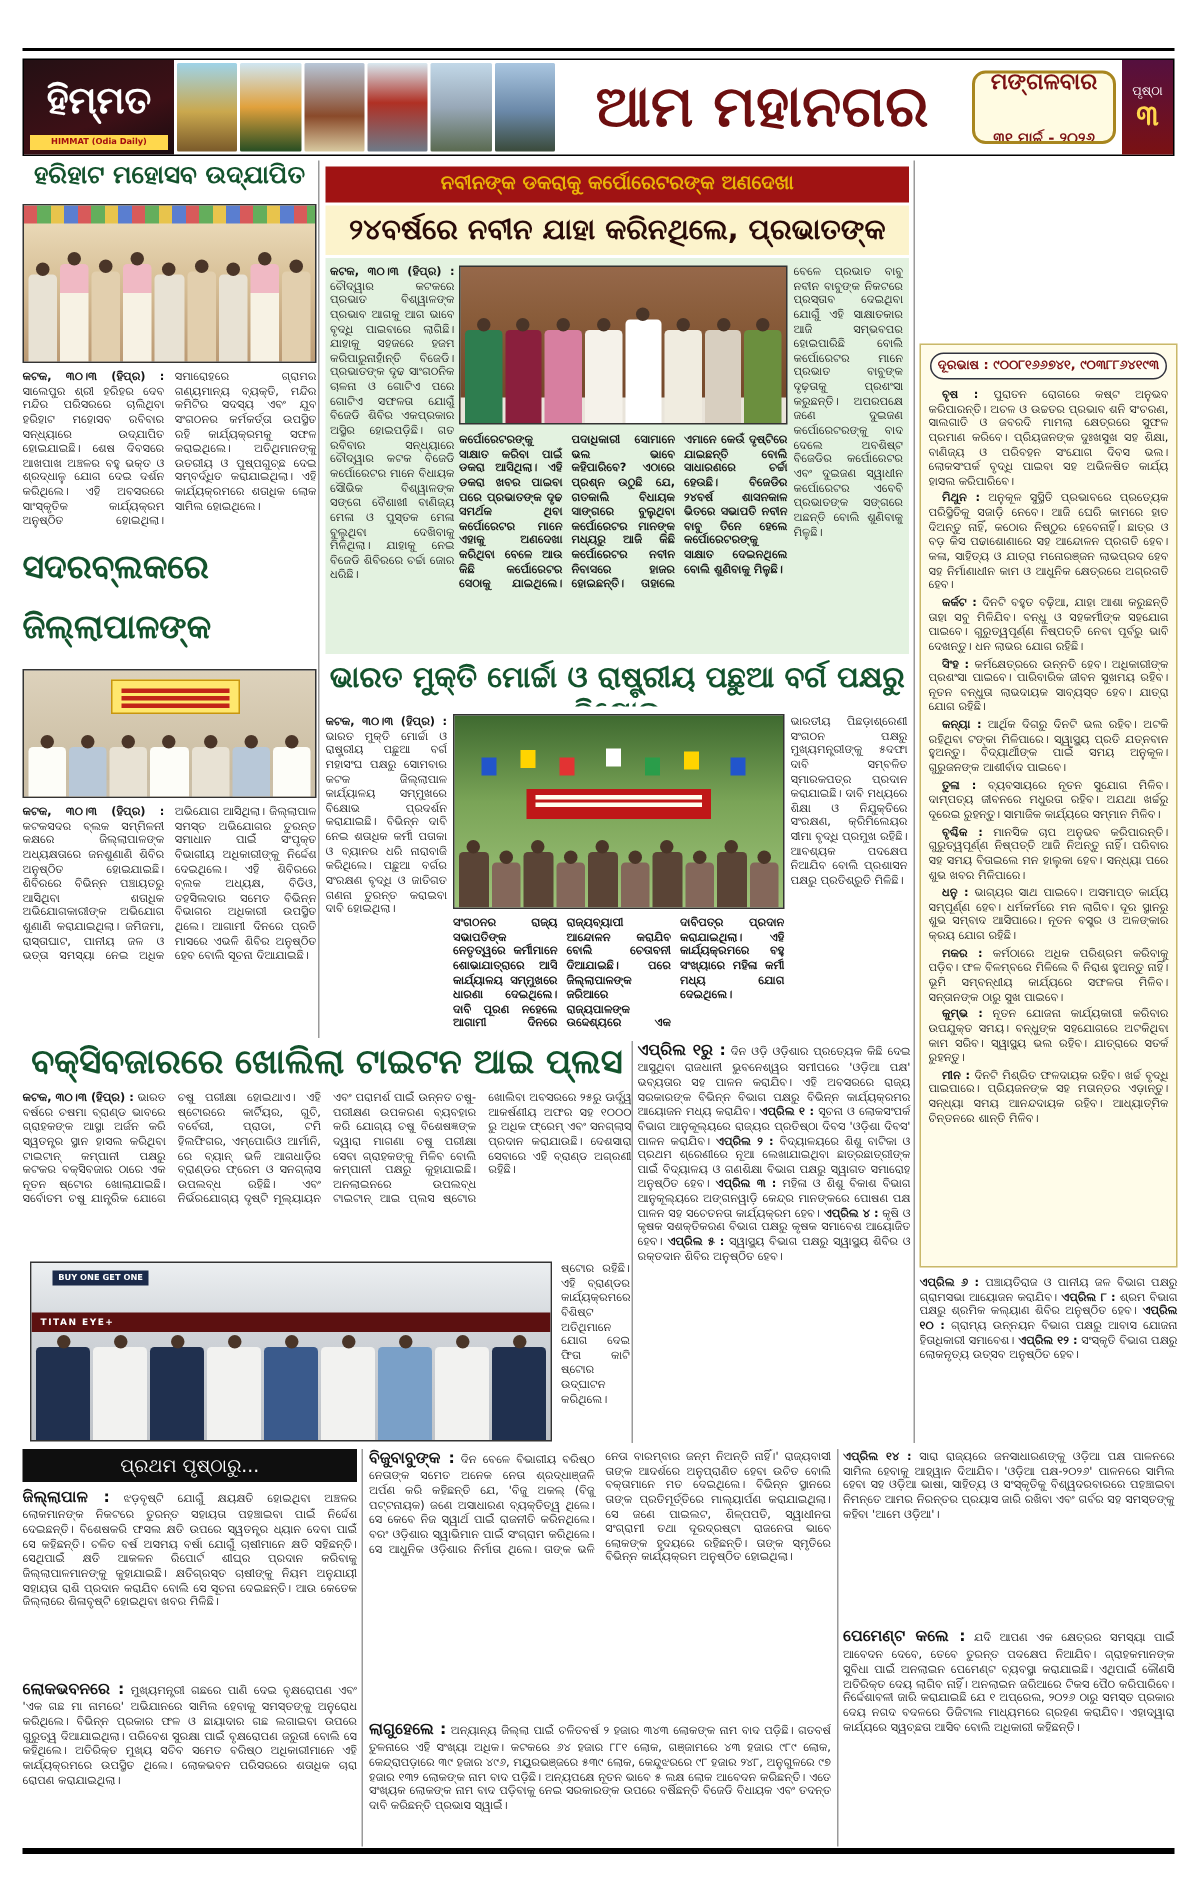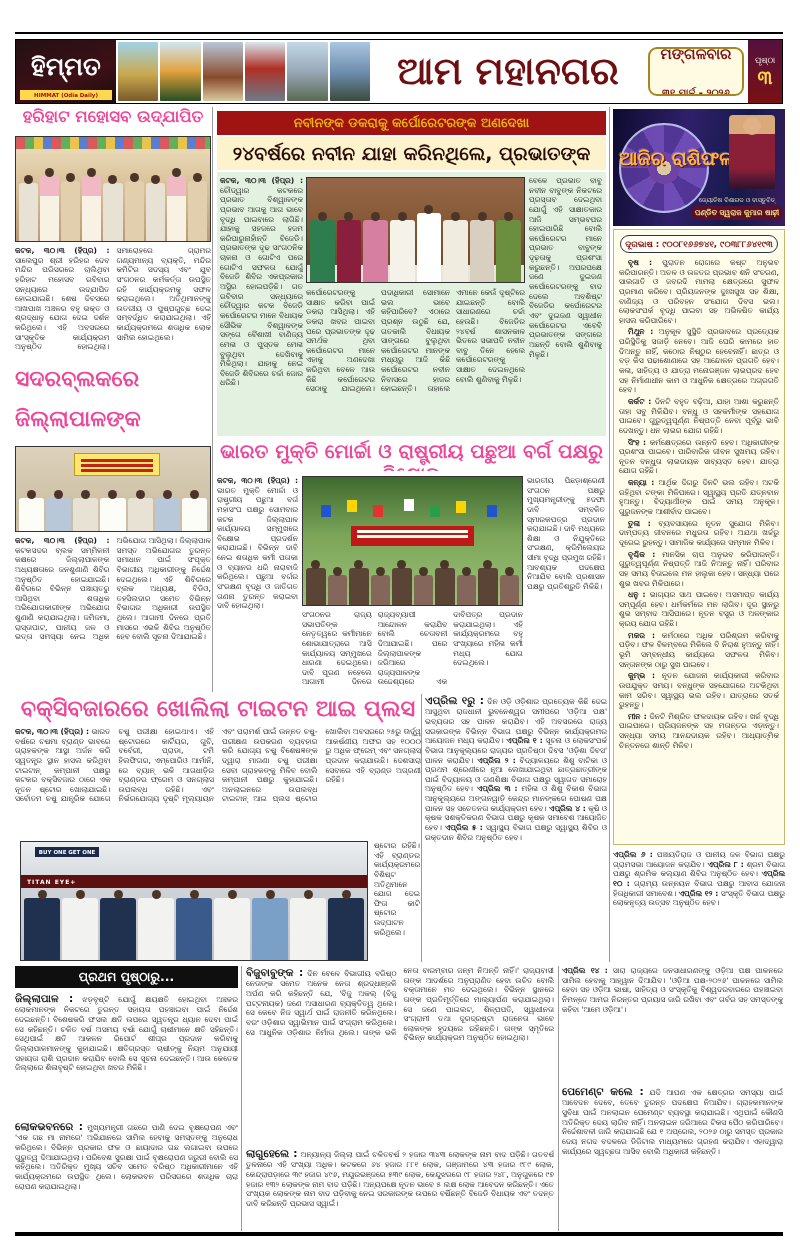--- a/index.html
+++ b/index.html
@@ -4,23 +4,23 @@
 <style>
   html,body{margin:0;padding:0;background:#888;}
   .page{position:relative;width:800px;height:1258px;background:#fff;margin:0 auto;
         font-family:"DejaVu Sans",sans-serif;color:#151515;overflow:hidden;}
   .abs{position:absolute;box-sizing:border-box;}
   .body{font-size:7.6px;line-height:1.27;text-align:justify;overflow:hidden;}
   .body p{margin:0 0 2px;text-indent:9px;}
   .dl{font-weight:bold;}
   .bl{font-weight:bold;font-size:10.5px;}
   .cols2{column-count:2;column-gap:7px;}
-  .cols3{column-count:3;column-gap:6px;}
+  .cols3{column-count:3;column-gap:6px;font-weight:bold;}
   .cols4{column-count:4;column-gap:8px;}
-  .hl{font-weight:bold;color:#ec4899;overflow:hidden;}
+  .hl{font-weight:bold;color:#14532d;overflow:hidden;}
   .vline{background:#9a9a9a;width:1px;}
   
   .masthead{border:1px solid #000;background:#fff;display:flex;}
   .logo{width:100px;height:100%;background:linear-gradient(160deg,#241014,#3d1016 60%,#190c10);
         position:relative;display:flex;align-items:center;justify-content:center;}
   .logo .big{color:#fff;font-size:25px;font-weight:bold;margin-top:-10px;}
   .logo .strip{position:absolute;bottom:3px;left:4px;right:4px;height:10px;background:#ffd84d;
         color:#a40f0f;font-size:5.5px;font-weight:bold;text-align:center;line-height:10px;overflow:hidden;}
   .collage{width:252px;display:flex;padding:2px;gap:2px;}
   .tile{flex:1;border-radius:1px;}
@@ -35,21 +35,21 @@
   .datebox{width:92px;margin:7px 4px;border:2px solid #a8861f;border-radius:9px;background:#fffbe2;
         color:#7b1113;font-weight:bold;text-align:center;display:flex;flex-direction:column;justify-content:center;gap:3px;overflow:hidden;}
   .datebox .d1{font-size:15px;}  .datebox .d2{font-size:10px;margin-top:21px;}
   .pagestrip{width:34px;background:linear-gradient(180deg,#55103f,#7a1113);color:#fff;text-align:center;
         display:flex;flex-direction:column;justify-content:center;overflow:hidden;}
   .pagestrip .pl{font-size:8.5px;} .pagestrip .pn{font-size:19px;font-weight:bold;color:#ffd84d;}
   
   .kicker{background:#a01313;color:#eab308;font-weight:bold;font-size:13px;text-align:center;line-height:24px;overflow:hidden;}
   .headstrip{background:#fcf3cc;color:#2a0b08;font-weight:bold;font-size:19px;text-align:center;line-height:33px;overflow:hidden;}
   .mint{background:#e3f2e0;}
-  .blackbar{background:#0f0f0f;color:#fff;font-weight:bold;font-size:12.5px;text-align:center;line-height:22px;overflow:hidden;}
+  .blackbar{background:#0f0f0f;color:#fff;font-weight:normal;font-size:12.5px;text-align:center;line-height:22px;overflow:hidden;}
   .brule{background:#000;}
   
   .photo{border:1px solid #333;overflow:hidden;position:absolute;box-sizing:border-box;}
   .pfig{position:absolute;bottom:0;left:0;display:flex;align-items:flex-end;width:100%;height:66%;padding:0 3px;gap:2px;box-sizing:border-box;}
   .pfig i{flex:1;height:85%;border-radius:3px 3px 0 0;position:relative;background:#e8e2d4;}
   .pfig i::before{content:"";position:absolute;top:-8px;left:50%;margin-left:-4.5px;width:9px;height:9px;border-radius:50%;background:#4a3528;}
   .ph1{background:linear-gradient(180deg,#efe0c0,#d9c29a 45%,#bb9a74);}
   .ph1 .pfig i:nth-child(2n){background:linear-gradient(180deg,#f0b9c4 0 30%,#f7f2e4 30%);height:95%;}
   .ph1 .pfig i:nth-child(3n){background:#e2cfae;height:88%;}
   .ph1 .garland{position:absolute;top:0;left:0;right:0;height:12px;
@@ -245,27 +245,20 @@
         <i></i>
         <i></i>
       </div>
     </div>
   <div class="abs body" style="left:374px;top:841px;width:46px;height:120px;"><span>ଷ୍ଟୋର ରହିଛି। ଏହି ବ୍ରାଣ୍ଡର କାର୍ଯ୍ୟକ୍ରମରେ ବିଶିଷ୍ଟ ଅତିଥିମାନେ ଯୋଗ ଦେଇ ଫିତା କାଟି ଷ୍ଟୋର ଉଦ୍‌ଘାଟନ କରିଥିଲେ।</span></div>
 
   <div class="abs vline" style="left:421px;top:694px;height:268px;"></div>
 
   <div class="abs body" style="left:425px;top:694px;width:182px;height:268px;"><span class="bl">ଏପ୍ରିଲ ୧ରୁ :</span><span> ଦିନ ଓଡ଼ି ଓଡ଼ିଶାର ପ୍ରତ୍ୟେକ କିଛି ଦେଇ ଆସୁଥିବା ରାଜଧାନୀ ଭୁବନେଶ୍ୱର ସମୀପରେ 'ଓଡ଼ିଆ ପକ୍ଷ' ଭବ୍ୟତାର ସହ ପାଳନ କରାଯିବ। ଏହି ଅବସରରେ ରାଜ୍ୟ ସରକାରଙ୍କ ବିଭିନ୍ନ ବିଭାଗ ପକ୍ଷରୁ ବିଭିନ୍ନ କାର୍ଯ୍ୟକ୍ରମର ଆୟୋଜନ ମଧ୍ୟ କରାଯିବ। </span><span class="dl">ଏପ୍ରିଲ ୧ :</span><span> ସୂଚନା ଓ ଲୋକସଂପର୍କ ବିଭାଗ ଆନୁକୂଲ୍ୟରେ ରାଜ୍ୟର ପ୍ରତିଷ୍ଠା ଦିବସ 'ଓଡ଼ିଶା ଦିବସ' ପାଳନ କରାଯିବ। </span><span class="dl">ଏପ୍ରିଲ ୨ :</span><span> ବିଦ୍ୟାଳୟରେ ଶିଶୁ ବାଟିକା ଓ ପ୍ରଥମ ଶ୍ରେଣୀରେ ନୂଆ ଲେଖାଯାଇଥିବା ଛାତ୍ରଛାତ୍ରୀଙ୍କ ପାଇଁ ବିଦ୍ୟାଳୟ ଓ ଗଣଶିକ୍ଷା ବିଭାଗ ପକ୍ଷରୁ ସ୍ୱାଗତ ସମାରୋହ ଅନୁଷ୍ଠିତ ହେବ। </span><span class="dl">ଏପ୍ରିଲ ୩ :</span><span> ମହିଳା ଓ ଶିଶୁ ବିକାଶ ବିଭାଗ ଆନୁକୂଲ୍ୟରେ ଅଙ୍ଗନୱାଡ଼ି କେନ୍ଦ୍ର ମାନଙ୍କରେ ପୋଷଣ ପକ୍ଷ ପାଳନ ସହ ସଚେତନତା କାର୍ଯ୍ୟକ୍ରମ ହେବ। </span><span class="dl">ଏପ୍ରିଲ ୪ :</span><span> କୃଷି ଓ କୃଷକ ସଶକ୍ତିକରଣ ବିଭାଗ ପକ୍ଷରୁ କୃଷକ ସମାବେଶ ଆୟୋଜିତ ହେବ। </span><span class="dl">ଏପ୍ରିଲ ୫ :</span><span> ସ୍ୱାସ୍ଥ୍ୟ ବିଭାଗ ପକ୍ଷରୁ ସ୍ୱାସ୍ଥ୍ୟ ଶିବିର ଓ ରକ୍ତଦାନ ଶିବିର ଅନୁଷ୍ଠିତ ହେବ।</span></div>
 
-  <div class="abs rbanner" style="left:613px;top:109px;width:172px;height:117px;">
-    <div class="wheel"></div>
-    <div class="rtitle">ଆଜିର ରାଶିଫଳ</div>
-    <div class="astro"></div>
-    <div class="acap1">ଜ୍ୟୋତିଷ ବିଶାରଦ ଓ ବାସ୍ତୁବିତ୍</div>
-    <div class="acap2">ପଣ୍ଡିତ ସ୍ୱରାଜ କୁମାର ଷାଢ଼ୀ</div>
-  </div>
   <div class="abs hbox" style="left:613px;top:229px;width:172px;height:616px;overflow:hidden;">
     <div class="phonepill">ଦୂରଭାଷ : ୯୦୦୮୧୬୬୭୪୧, ୯୦୩୮୮୬୪୧୯୩</div>
     <div class="body" style="height:580px;">
       <p><span class="dl">ବୃଷ :</span><span> ପୁରାତନ ରୋଗରେ କଷ୍ଟ ଅନୁଭବ କରିପାରନ୍ତି। ଅଚଳ ଓ ଉଚ୍ଚତର ପ୍ରଭାବ ଶନି ସଂଚରଣ, ସାଲଗାତି ଓ ଜବରଦି ମାମଲା କ୍ଷେତ୍ରରେ ସୁଫଳ ପ୍ରମାଣ କରିବେ। ପ୍ରିୟଜନଙ୍କ ଦୁଃଖସୁଖ ସହ ଶିକ୍ଷା, ବାଣିଜ୍ୟ ଓ ପରିବହନ ସଂଯୋଗ ଦିବସ ଭଲ। ଲୋକସଂପର୍କ ବୃଦ୍ଧି ପାଇବା ସହ ଅଭିଳଷିତ କାର୍ଯ୍ୟ ହାସଲ କରିପାରିବେ।</span></p>
       <p><span class="dl">ମିଥୁନ :</span><span> ଅନୁକୂଳ ସୁସ୍ଥିତି ପ୍ରଭାବରେ ପ୍ରତ୍ୟେକ ପରିସ୍ଥିତିକୁ ସଜାଡ଼ି ନେବେ। ଆଜି ଘେରି କାମରେ ହାତ ଦିଅନ୍ତୁ ନାହିଁ, କଠୋର ନିଷ୍ଠୁର ହେବେନାହିଁ। ଛାତ୍ର ଓ ବଡ଼ କିସ ପଢାଶୋଣାରେ ସହ ଆନ୍ଦୋଳନ ପ୍ରଗତି ହେବ। କଳା, ସାହିତ୍ୟ ଓ ଯାତ୍ରା ମନୋରଞ୍ଜନ ଲାଭପ୍ରଦ ହେବ ସହ ନିର୍ମାଣାଧୀନ କାମ ଓ ଆଧୁନିକ କ୍ଷେତ୍ରରେ ଅଗ୍ରଗତି ହେବ।</span></p>
       <p><span class="dl">କର୍କଟ :</span><span> ଦିନଟି ବହୁତ ବଢ଼ିଆ, ଯାହା ଆଶା କରୁଛନ୍ତି ତାହା ସବୁ ମିଳିଯିବ। ବନ୍ଧୁ ଓ ସହକର୍ମୀଙ୍କ ସହଯୋଗ ପାଇବେ। ଗୁରୁତ୍ୱପୂର୍ଣ୍ଣ ନିଷ୍ପତ୍ତି ନେବା ପୂର୍ବରୁ ଭାବି ଦେଖନ୍ତୁ। ଧନ ଲାଭର ଯୋଗ ରହିଛି।</span></p>
       <p><span class="dl">ସିଂହ :</span><span> କର୍ମକ୍ଷେତ୍ରରେ ଉନ୍ନତି ହେବ। ଅଧିକାରୀଙ୍କ ପ୍ରଶଂସା ପାଇବେ। ପାରିବାରିକ ଜୀବନ ସୁଖମୟ ରହିବ। ନୂତନ ବନ୍ଧୁତା ଲାଭଦାୟକ ସାବ୍ୟସ୍ତ ହେବ। ଯାତ୍ରା ଯୋଗ ରହିଛି।</span></p>
       <p><span class="dl">କନ୍ୟା :</span><span> ଆର୍ଥିକ ଦିଗରୁ ଦିନଟି ଭଲ ରହିବ। ଅଟକି ରହିଥିବା ଟଙ୍କା ମିଳିପାରେ। ସ୍ୱାସ୍ଥ୍ୟ ପ୍ରତି ଯତ୍ନବାନ ହୁଅନ୍ତୁ। ବିଦ୍ୟାର୍ଥୀଙ୍କ ପାଇଁ ସମୟ ଅନୁକୂଳ। ଗୁରୁଜନଙ୍କ ଆଶୀର୍ବାଦ ପାଇବେ।</span></p>
       <p><span class="dl">ତୁଳା :</span><span> ବ୍ୟବସାୟରେ ନୂତନ ସୁଯୋଗ ମିଳିବ। ଦାମ୍ପତ୍ୟ ଜୀବନରେ ମଧୁରତା ରହିବ। ଅଯଥା ଖର୍ଚ୍ଚରୁ ଦୂରେଇ ରୁହନ୍ତୁ। ସାମାଜିକ କାର୍ଯ୍ୟରେ ସମ୍ମାନ ମିଳିବ।</span></p>
       <p><span class="dl">ବୃଶ୍ଚିକ :</span><span> ମାନସିକ ଚାପ ଅନୁଭବ କରିପାରନ୍ତି। ଗୁରୁତ୍ୱପୂର୍ଣ୍ଣ ନିଷ୍ପତ୍ତି ଆଜି ନିଅନ୍ତୁ ନାହିଁ। ପରିବାର ସହ ସମୟ ବିତାଇଲେ ମନ ହାଲୁକା ହେବ। ସନ୍ଧ୍ୟା ପରେ ଶୁଭ ଖବର ମିଳିପାରେ।</span></p>

